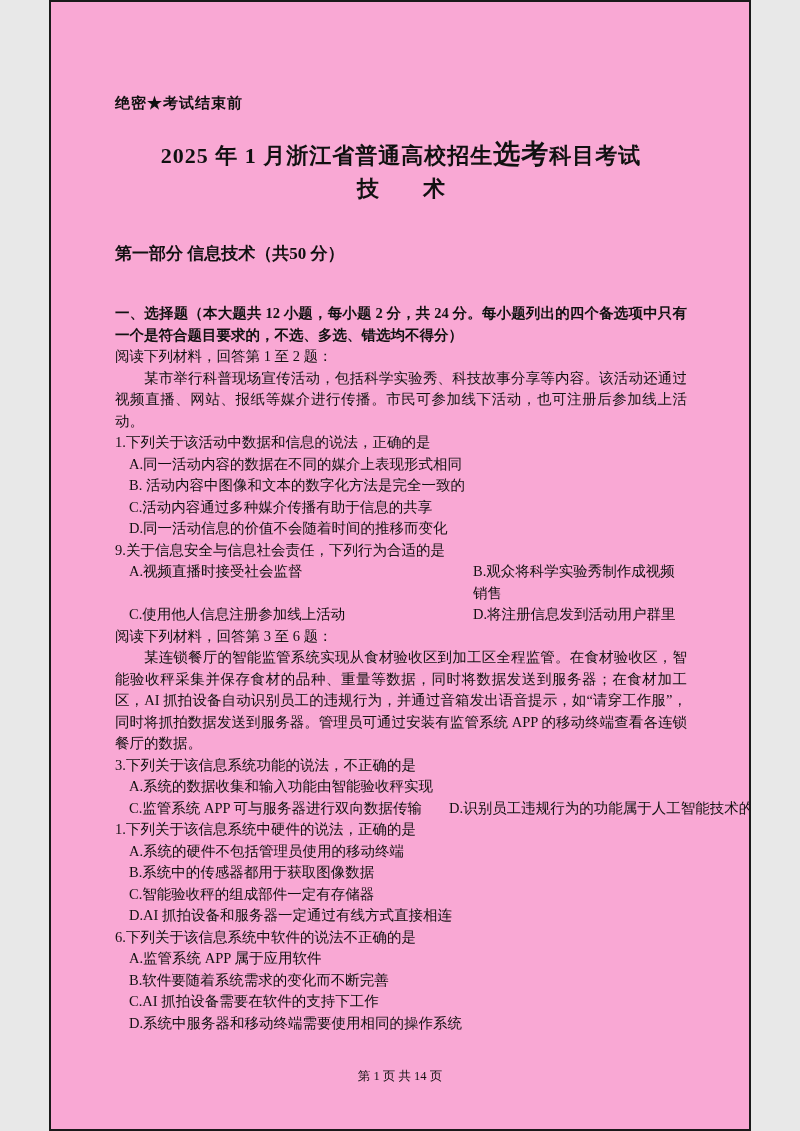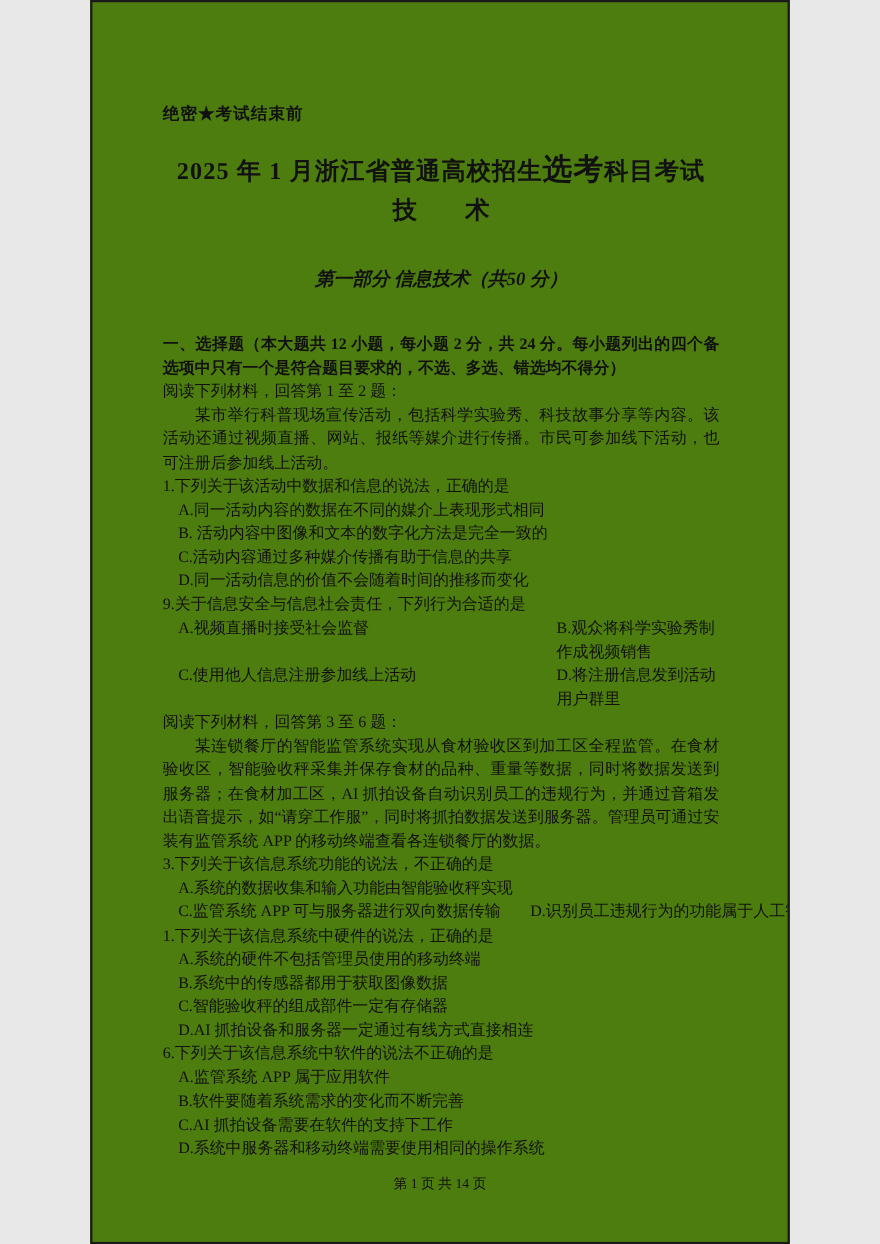--- a/index.html
+++ b/index.html
@@ -1,43 +1,43 @@
 <!DOCTYPE html>
 <html><head>
 <meta charset="utf-8">
 <style>
   * { margin:0; padding:0; box-sizing:border-box; }
   html,body { background:#e8e8e8; }
   .page {
     position:relative;
-    width:636px; height:1131px;
+    width:702px; height:1131px;
     margin:0 auto;
-    background:#4d7c0f;
+    background:#f9a8d4;
     color:#111;
     border:2px solid #1a1a1a;
     font-family:"Liberation Serif","DejaVu Serif",serif;
     padding:92px 62px 0 64px;
     overflow:hidden;
   }
   .classification {
     font-size:15px; font-weight:bold; letter-spacing:1px;
   }
   .title-line {
     text-align:center; margin-top:26px;
     font-size:22px; font-weight:bold; letter-spacing:1px;
     line-height:30px;
   }
   .title-highlight { font-size:27px; font-weight:900; }
   .subtitle {
     text-align:center; margin-top:6px;
-    font-size:22px; font-weight:bold; line-height:28px;
+    font-size:22px; font-weight:bold; line-height:28px;font-family:Liberation Mono, monospace;
   }
   .part-heading {
-    text-align:center; margin-top:38px;
-    font-size:17px; font-weight:bold; line-height:22px;font-style:italic;
+    text-align:left; margin-top:38px;
+    font-size:17px; font-weight:bold; line-height:22px;
   }
   .body-text { margin-top:38px; font-size:14.5px; line-height:21.5px; }
   .instructions { font-weight:bold; text-align:justify; }
   .reading-prompt { }
   .material {
     text-align:justify;
     text-indent:2em;
   }
   .question { }
   .stem { text-align:justify; }

